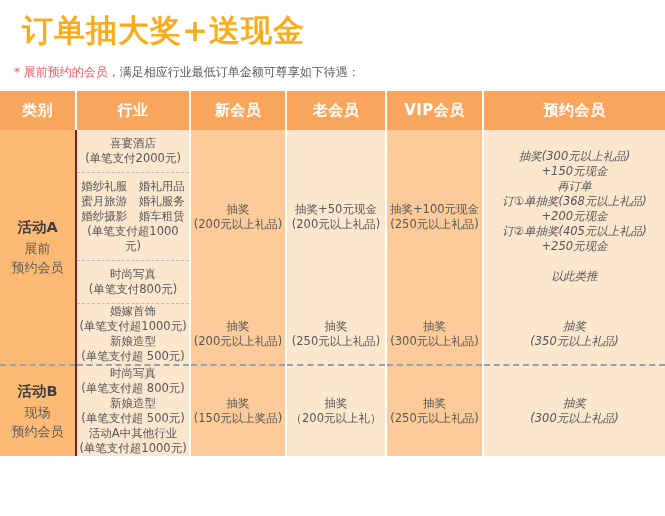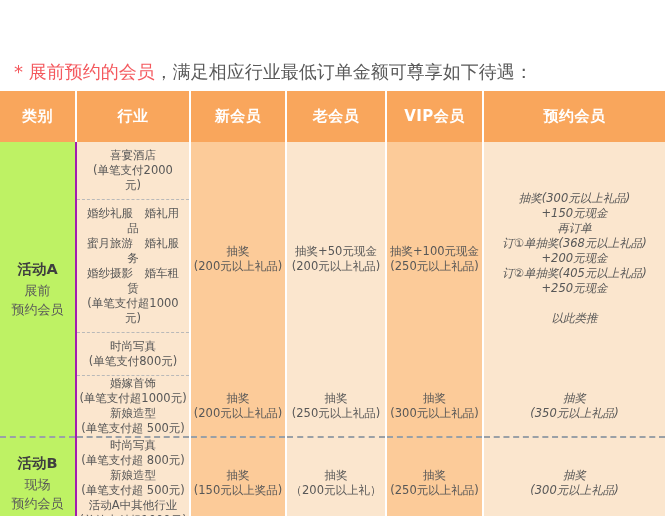--- a/index.html
+++ b/index.html
@@ -30,21 +30,21 @@
     font-weight: bold;
     color: #f9ad1e;
     letter-spacing: 1px;
     line-height: 40px;
     white-space: nowrap;
   }
   .subtitle {
     position: absolute;
     left: 14px;
     top: 62px;
-    font-size: 18px;
+    font-size: 12px;
     line-height: 20px;
     white-space: nowrap;
     color: #595959;
     text-align: right;
   }
   .subtitle .hl {
     color: #f4595e;
   }
 
   
@@ -64,70 +64,71 @@
 
   
   .hdr td {
     background: #f9a košut;
   }
   .hdr td {
     background: #f9a65c;
     color: #ffffff;
     font-size: 15px;
     font-weight: bold;
-    height: 51px;
+    height: 39px;
     border-right: 2px solid #ffffff;
     letter-spacing: 0.5px;
   }
   .hdr td:last-child { border-right: none; }
 
   
   .cell {
     font-size: 11.5px;
     line-height: 15px;
     color: #575757;
     border-right: 2px solid #ffffff;
     padding: 4px 3px;
   }
   .cell:last-child { border-right: none; font-style: italic; }
 
   .bg-dark  { background: #fccb99; }
   .bg-light { background: #fbe6ce; }
 
   
   .cat {
-    background: #bef264;
+    background: #fdba74;
     color: #5a5a5a;
     font-size: 13px;
     line-height: 19px;
-    border-right: 2px solid #a21caf;
+    border-right: 2px solid #7f1d1d;
   }
   .cat .big {
     font-size: 14.5px;
     font-weight: bold;
     color: #3f3f3f;
     display: block;
     margin-bottom: 2px;
   }
 
   
   .dash-bottom { border-bottom: 1px dashed #b9b9b9; }
 
   
   .grp-split > td { border-top: 2px dashed #9aa0a6; }
 
   .sub {
-    padding: 6px 9px;
+    padding: 6px 3px;
   }
 </style>
 </head>
 <body>
 
 <div class="page">
 
+  <div class="title">订单抽大奖+送现金</div>
 
   <div class="subtitle"><span class="hl">* 展前预约的会员</span><span>，满足相应行业最低订单金额可尊享如下待遇：</span></div>
 
   <table class="table">
     <colgroup>
       <col style="width:76px">
       <col style="width:114px">
       <col style="width:96px">
       <col style="width:100px">
       <col style="width:97px">

